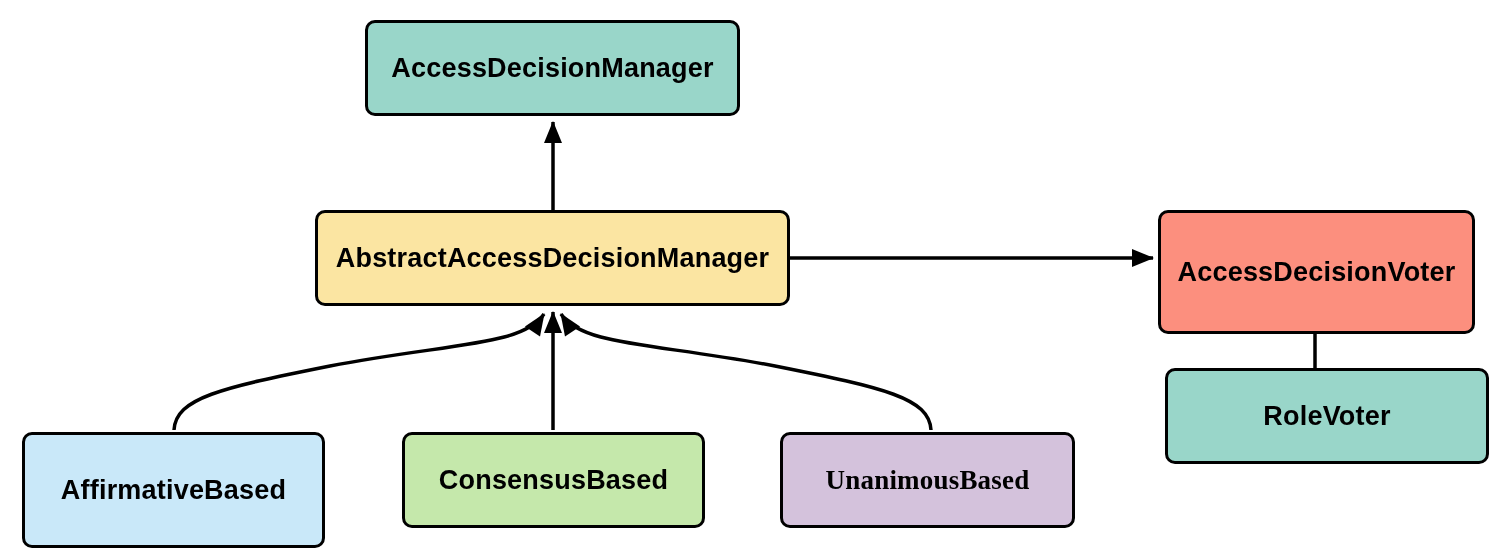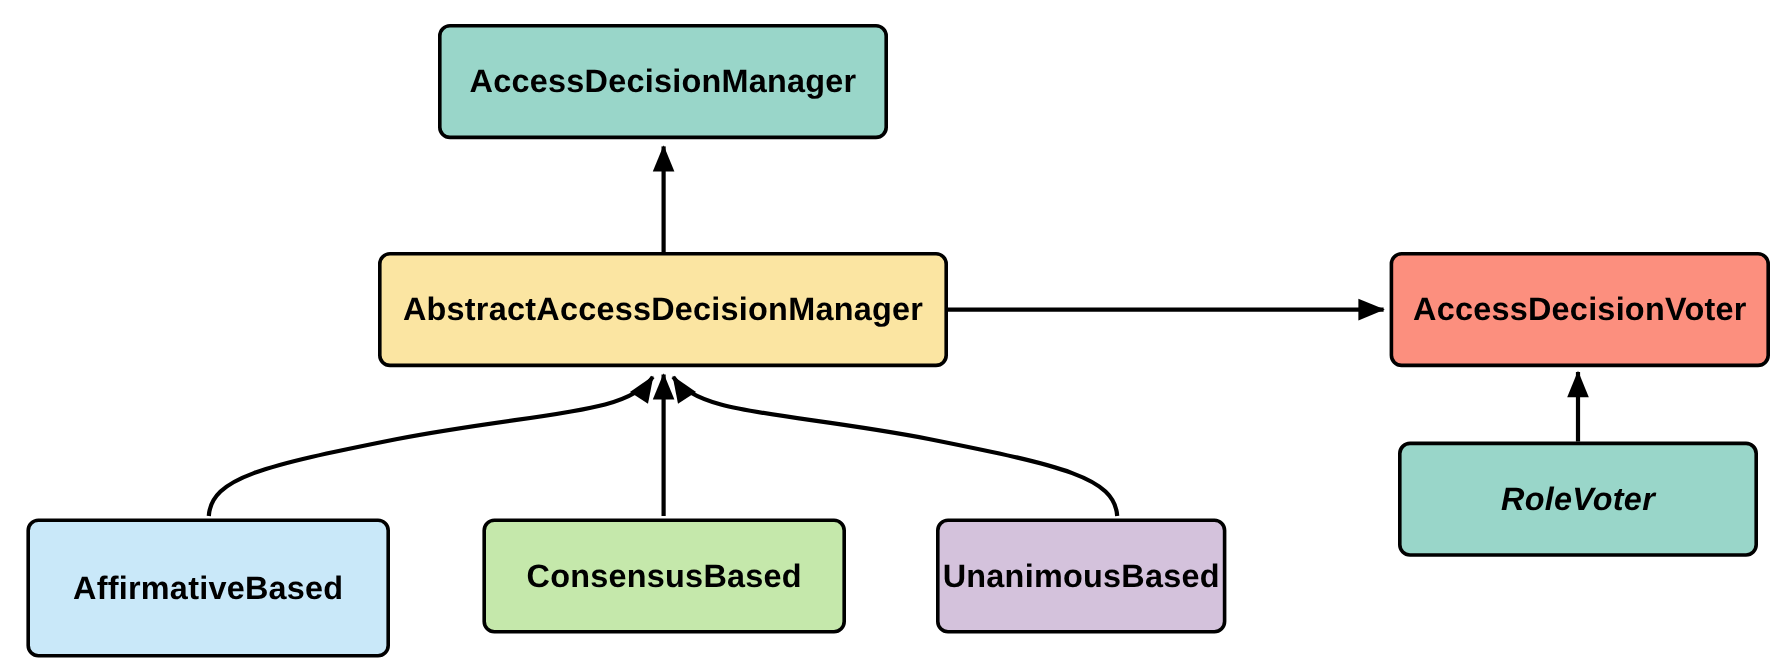--- a/index.html
+++ b/index.html
@@ -26,25 +26,25 @@
     border: 3px solid #000000;
     border-radius: 10px;
     font-weight: bold;
     font-size: 27px;
     color: #000000;
     letter-spacing: 0.2px;
     text-align: center;
   }
   .node-access-decision-manager          { left: 365px;  top: 20px;  width: 375px; height: 96px; }
   .node-abstract-access-decision-manager { left: 315px;  top: 210px; width: 475px; height: 96px; }
-  .node-access-decision-voter            { left: 1158px; top: 210px; width: 317px; height: 96px; }
-  .node-role-voter                       { left: 1165px; top: 368px; width: 300px; height: 96px; font-style: italic; }
+  .node-access-decision-voter            { left: 1158px; top: 210px; width: 317px; height: 124px; }
+  .node-role-voter                       { left: 1165px; top: 368px; width: 324px; height: 96px; }
   .node-affirmative-based                { left: 22px;   top: 432px; width: 303px; height: 116px; }
   .node-consensus-based                  { left: 402px;  top: 432px; width: 303px; height: 96px; }
-  .node-unanimous-based                  { left: 780px;  top: 432px; width: 242px; height: 96px; }
+  .node-unanimous-based                  { left: 780px;  top: 432px; width: 295px; height: 96px; font-family: Liberation Serif, serif; }
 </style>
 </head>
 <body>
 
 <div class="canvas">
 
   <svg class="edges-layer" width="1490" height="550" viewBox="0 0 1490 550" xmlns="http://www.w3.org/2000/svg">
     <defs>
       <marker id="arrowhead" viewBox="0 0 24 20" refX="22" refY="10" markerWidth="24" markerHeight="20" orient="auto" markerUnits="userSpaceOnUse">
         <path d="M1,1 L23,10 L1,19 Z" fill="#000000"></path>

